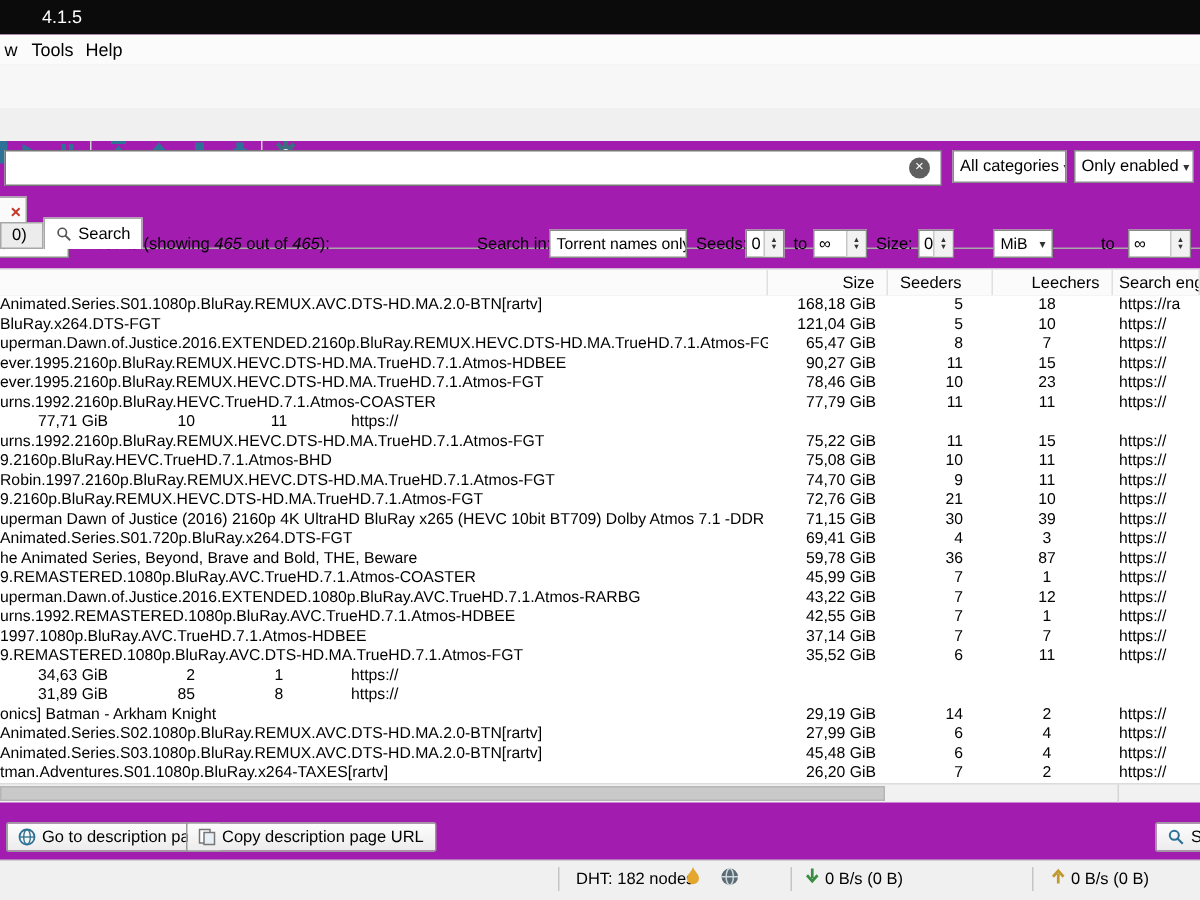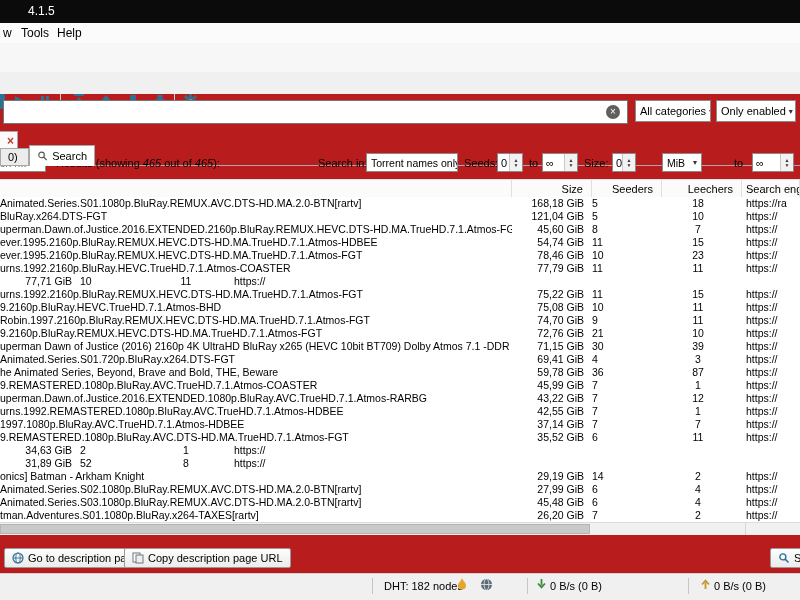--- a/index.html
+++ b/index.html
@@ -1,16 +1,16 @@
 <!DOCTYPE html>
 <html><head>
 <meta charset="utf-8">
 <style>
   html,body{margin:0;padding:0}
-  .app{position:relative;width:800px;height:600px;overflow:hidden;background:#b91c1c;
+  .app{position:relative;width:800px;height:600px;overflow:hidden;background:#a21caf;
        font-family:"Liberation Sans",sans-serif;font-size:11px;color:#000;}
 
   
   .titlebar{position:absolute;left:0;top:0;width:800px;height:23px;background:#0b0b0b;color:#fff;
             line-height:23px;padding-left:28px;font-size:12px;box-sizing:border-box}
 
   
   .menubar{position:absolute;left:0;top:23px;width:800px;height:20px;background:#fbfbfb;border-bottom:1px solid #ececec}
   .menuitem{position:absolute;top:3px;font-size:12px;cursor:default}
 
@@ -56,21 +56,21 @@
   
   .thead{position:absolute;left:0;top:179px;width:800px;height:17px;display:flex;background:#fbfbfb;
          border-bottom:1px solid #d5d5d5;border-top:1px solid #e2e2e2}
   .th{box-sizing:border-box;border-right:1px solid #e0e0e0;display:flex;align-items:center;overflow:hidden;
       white-space:nowrap;font-size:11px}
   .rows{position:absolute;left:0;top:197px;width:800px;height:325px;background:#fff;overflow:hidden}
   .row{display:flex;height:13px;line-height:13px;font-size:10.5px;white-space:nowrap}
   .cell{box-sizing:border-box;overflow:hidden}
   .c-name{width:512px}
   .c-size{width:80px;text-align:right;padding-right:8px;justify-content:flex-end}
-  .c-seed{width:70px;text-align:left;padding-right:8px;justify-content:flex-end}
+  .c-seed{width:70px;text-align:right;padding-right:20px;justify-content:flex-end}
   .c-leech{width:80px;text-align:center;padding-right:8px;justify-content:flex-end}
   .c-eng{width:58px;padding-left:4px}
 
   
   .hscroll{position:absolute;left:0;top:522px;width:800px;height:12px;background:#f1f1f1;border-top:1px solid #dcdcdc}
   .hthumb{position:absolute;left:0;top:1px;width:590px;height:10px;background:#c9c9c9;border:1px solid #b5b5b5;box-sizing:border-box}
   .hdiv{position:absolute;left:745px;top:0;width:1px;height:12px;background:#d5d5d5}
 
   
   .btn{position:absolute;top:548px;height:20px;box-sizing:border-box;border:1px solid #9a9a9a;border-radius:2px;
@@ -248,29 +248,29 @@
       <div class="row">
         <div class="cell c-name">BluRay.x264.DTS-FGT</div>
         <div class="cell c-size">121,04 GiB</div>
         <div class="cell c-seed">5</div>
         <div class="cell c-leech">10</div>
         <div class="cell c-eng">https://</div>
       </div>
 
       <div class="row">
         <div class="cell c-name">uperman.Dawn.of.Justice.2016.EXTENDED.2160p.BluRay.REMUX.HEVC.DTS-HD.MA.TrueHD.7.1.Atmos-FGT</div>
-        <div class="cell c-size">45,60 GiB</div>
+        <div class="cell c-size">65,47 GiB</div>
         <div class="cell c-seed">8</div>
         <div class="cell c-leech">7</div>
         <div class="cell c-eng">https://</div>
       </div>
 
       <div class="row">
         <div class="cell c-name">ever.1995.2160p.BluRay.REMUX.HEVC.DTS-HD.MA.TrueHD.7.1.Atmos-HDBEE</div>
-        <div class="cell c-size">54,74 GiB</div>
+        <div class="cell c-size">90,27 GiB</div>
         <div class="cell c-seed">11</div>
         <div class="cell c-leech">15</div>
         <div class="cell c-eng">https://</div>
       </div>
 
       <div class="row">
         <div class="cell c-name">ever.1995.2160p.BluRay.REMUX.HEVC.DTS-HD.MA.TrueHD.7.1.Atmos-FGT</div>
         <div class="cell c-size">78,46 GiB</div>
         <div class="cell c-seed">10</div>
         <div class="cell c-leech">23</div>
@@ -390,21 +390,21 @@
 
       <div class="row">
         <div class="cell c-size">34,63 GiB</div>
         <div class="cell c-seed">2</div>
         <div class="cell c-leech">1</div>
         <div class="cell c-eng">https://</div>
       </div>
 
       <div class="row">
         <div class="cell c-size">31,89 GiB</div>
-        <div class="cell c-seed">52</div>
+        <div class="cell c-seed">85</div>
         <div class="cell c-leech">8</div>
         <div class="cell c-eng">https://</div>
       </div>
 
       <div class="row">
         <div class="cell c-name">onics] Batman - Arkham Knight</div>
         <div class="cell c-size">29,19 GiB</div>
         <div class="cell c-seed">14</div>
         <div class="cell c-leech">2</div>
         <div class="cell c-eng">https://</div>

